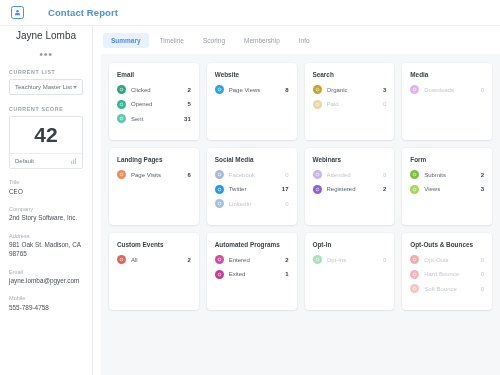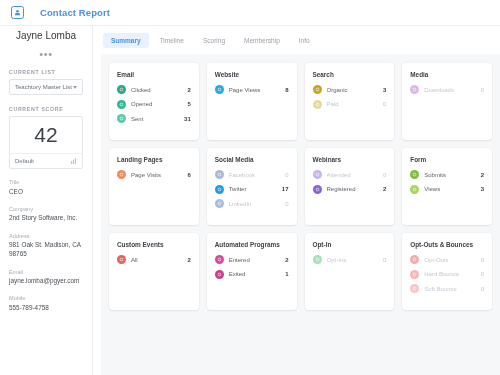--- a/index.html
+++ b/index.html
@@ -7,21 +7,21 @@
     width: 500px; height: 375px;
     font-family: "Liberation Sans", sans-serif;
     background: #ffffff;
     overflow: hidden;
   }
   .app { width: 500px; height: 375px; display: flex; flex-direction: column; background:#fff; }
 
   
   .topbar {
     height: 26px; flex: 0 0 26px;
-    display: flex; align-items: center; gap: 16px;
+    display: flex; align-items: center; gap: 24px;
     padding-left: 11px;
     background: #ffffff;
     border-bottom: 1px solid #eceef1;
   }
   .topbar .brand-icon {
     width: 13px; height: 13px;
     border: 1.3px solid #4a90e2; border-radius: 2.5px;
     display: flex; align-items: center; justify-content: center;
   }
   .topbar .brand-icon svg { display:block; }
@@ -55,21 +55,21 @@
     background: #fdfdfd;
     display: flex; align-items: center; justify-content: space-between;
     padding: 0 5px; cursor: pointer;
   }
   .select span { font-size: 6px; color: #6e757d; white-space: nowrap; overflow: hidden; }
   .caret { width: 0; height: 0; border-left: 2.6px solid transparent; border-right: 2.6px solid transparent; border-top: 3.2px solid #9ba1a9; }
 
   .score-box { border: 1px solid #e3e6e9; border-radius: 2px; background: #fff; }
   .score-value {
     height: 36px; display: flex; align-items: center; justify-content: center;
-    font-size: 21px; color: #3c4147; font-weight: 400;
+    font-size: 21px; color: #3c4147; font-weight: 700;
   }
   .score-foot {
     border-top: 1px solid #eceef1; height: 15px;
     display: flex; align-items: center; justify-content: space-between;
     padding: 0 5px;
   }
   .score-foot span { font-size: 6px; color: #6e757d; }
   .mini-icon { color:#b9bfc6; }
 
   .info-block { margin-top: 10px; }

